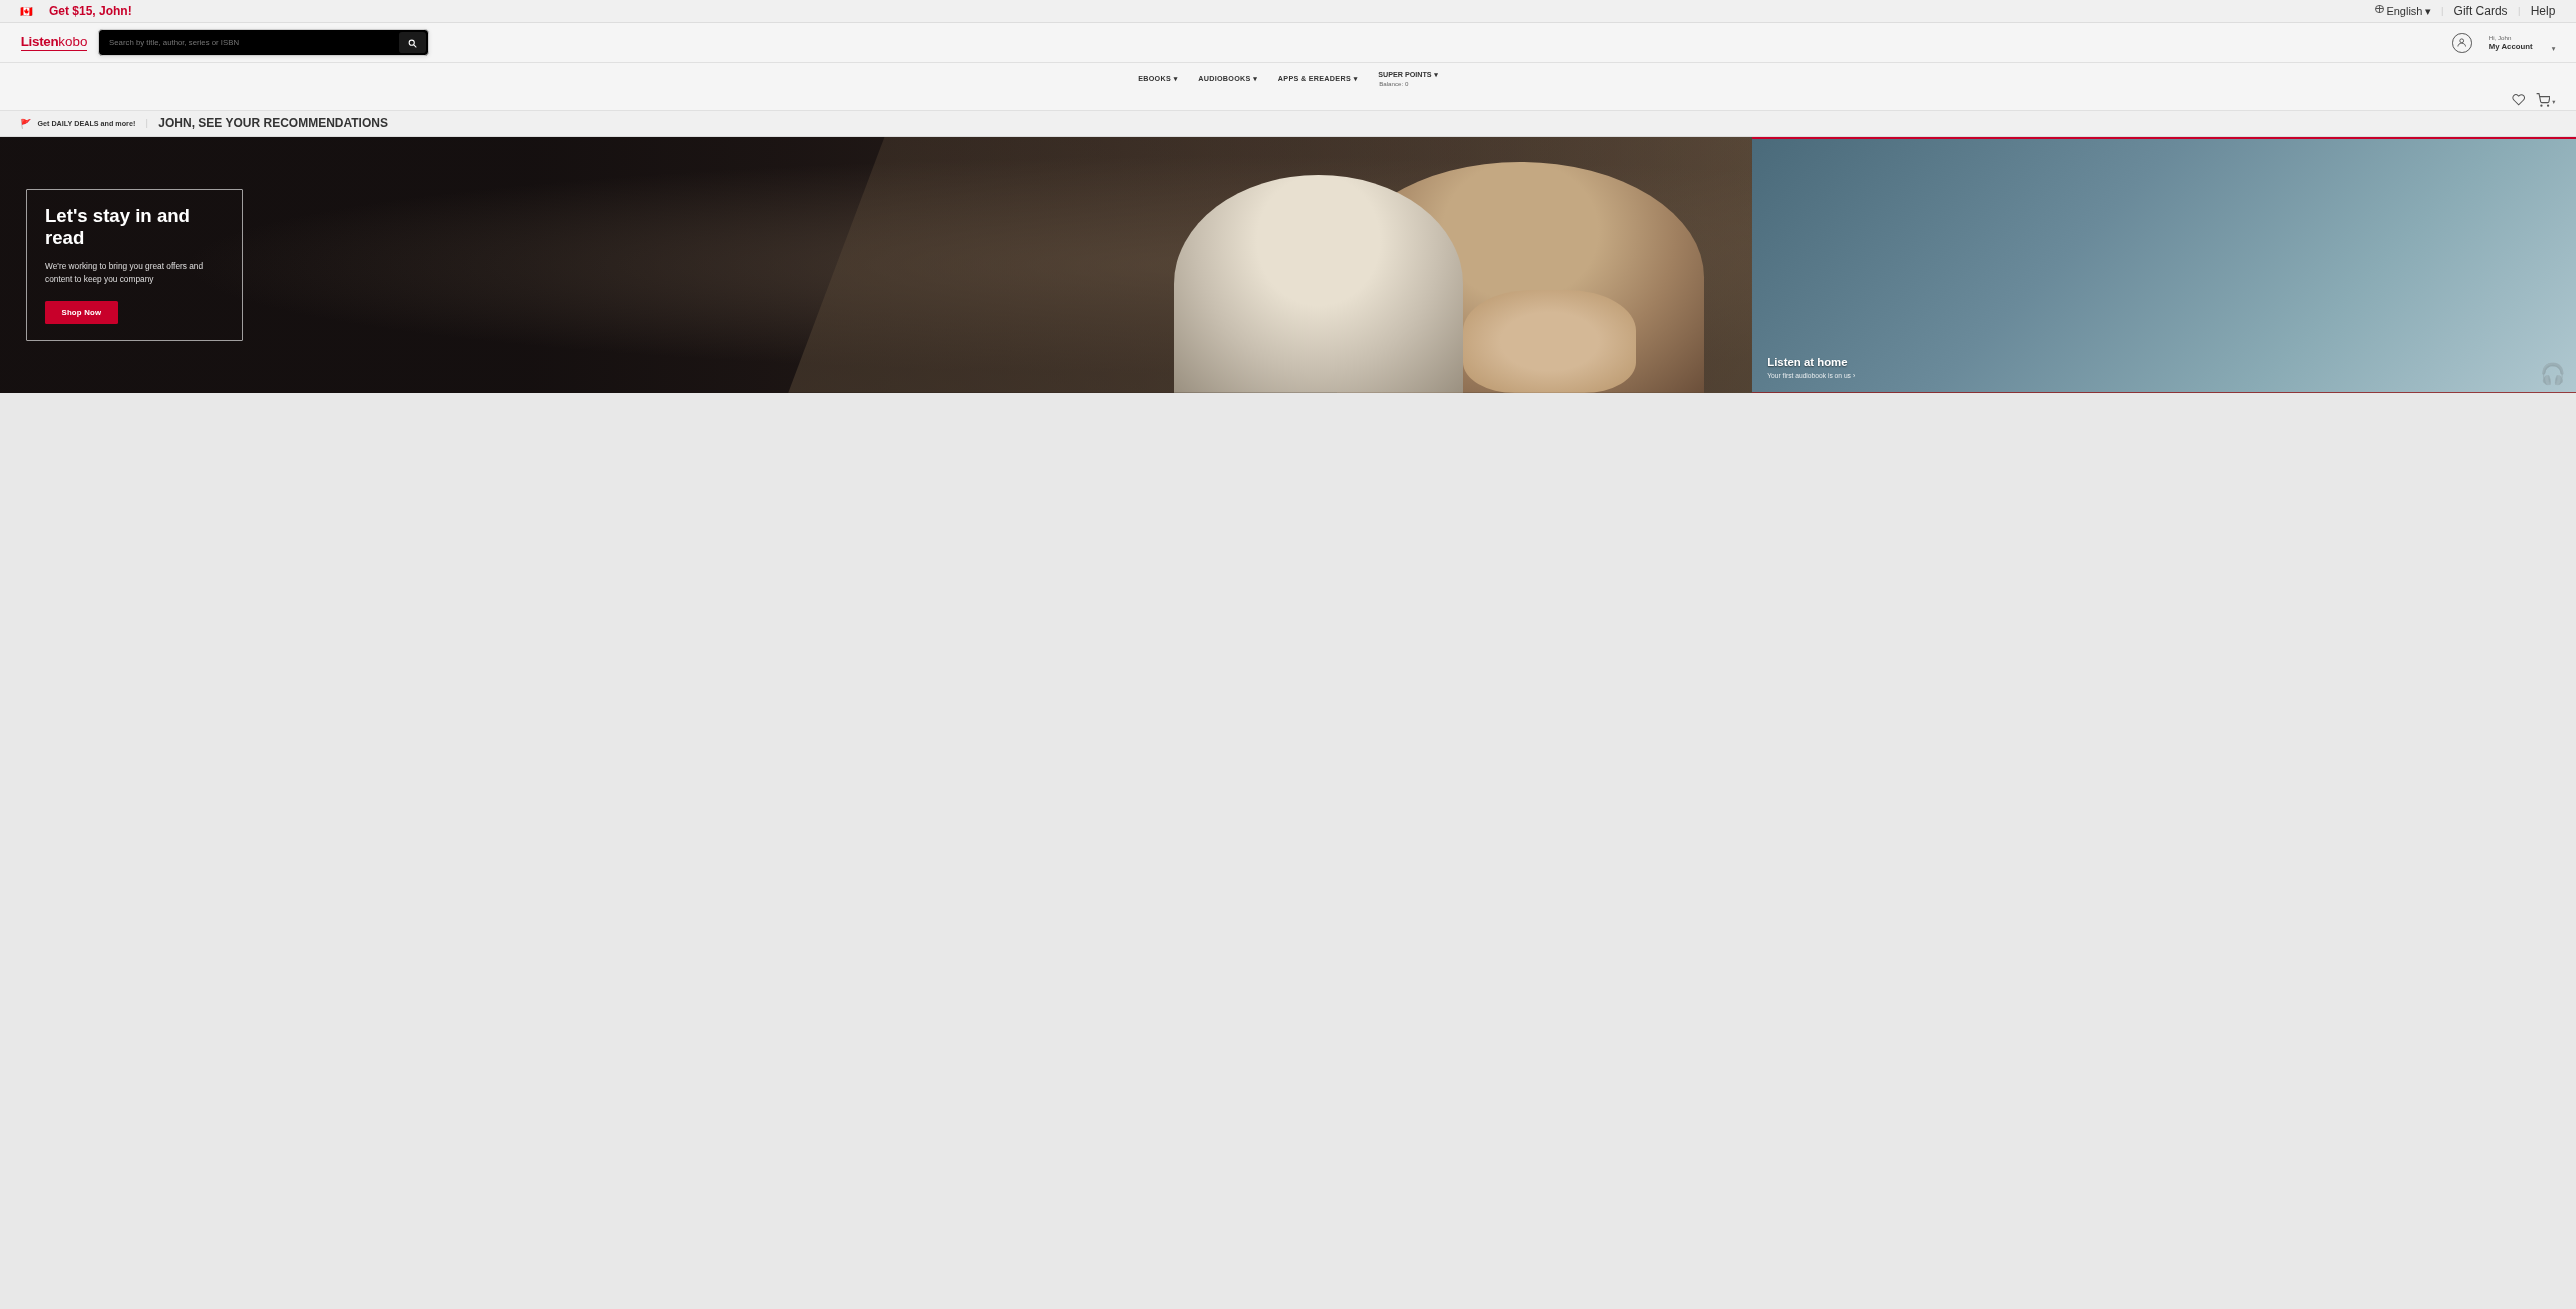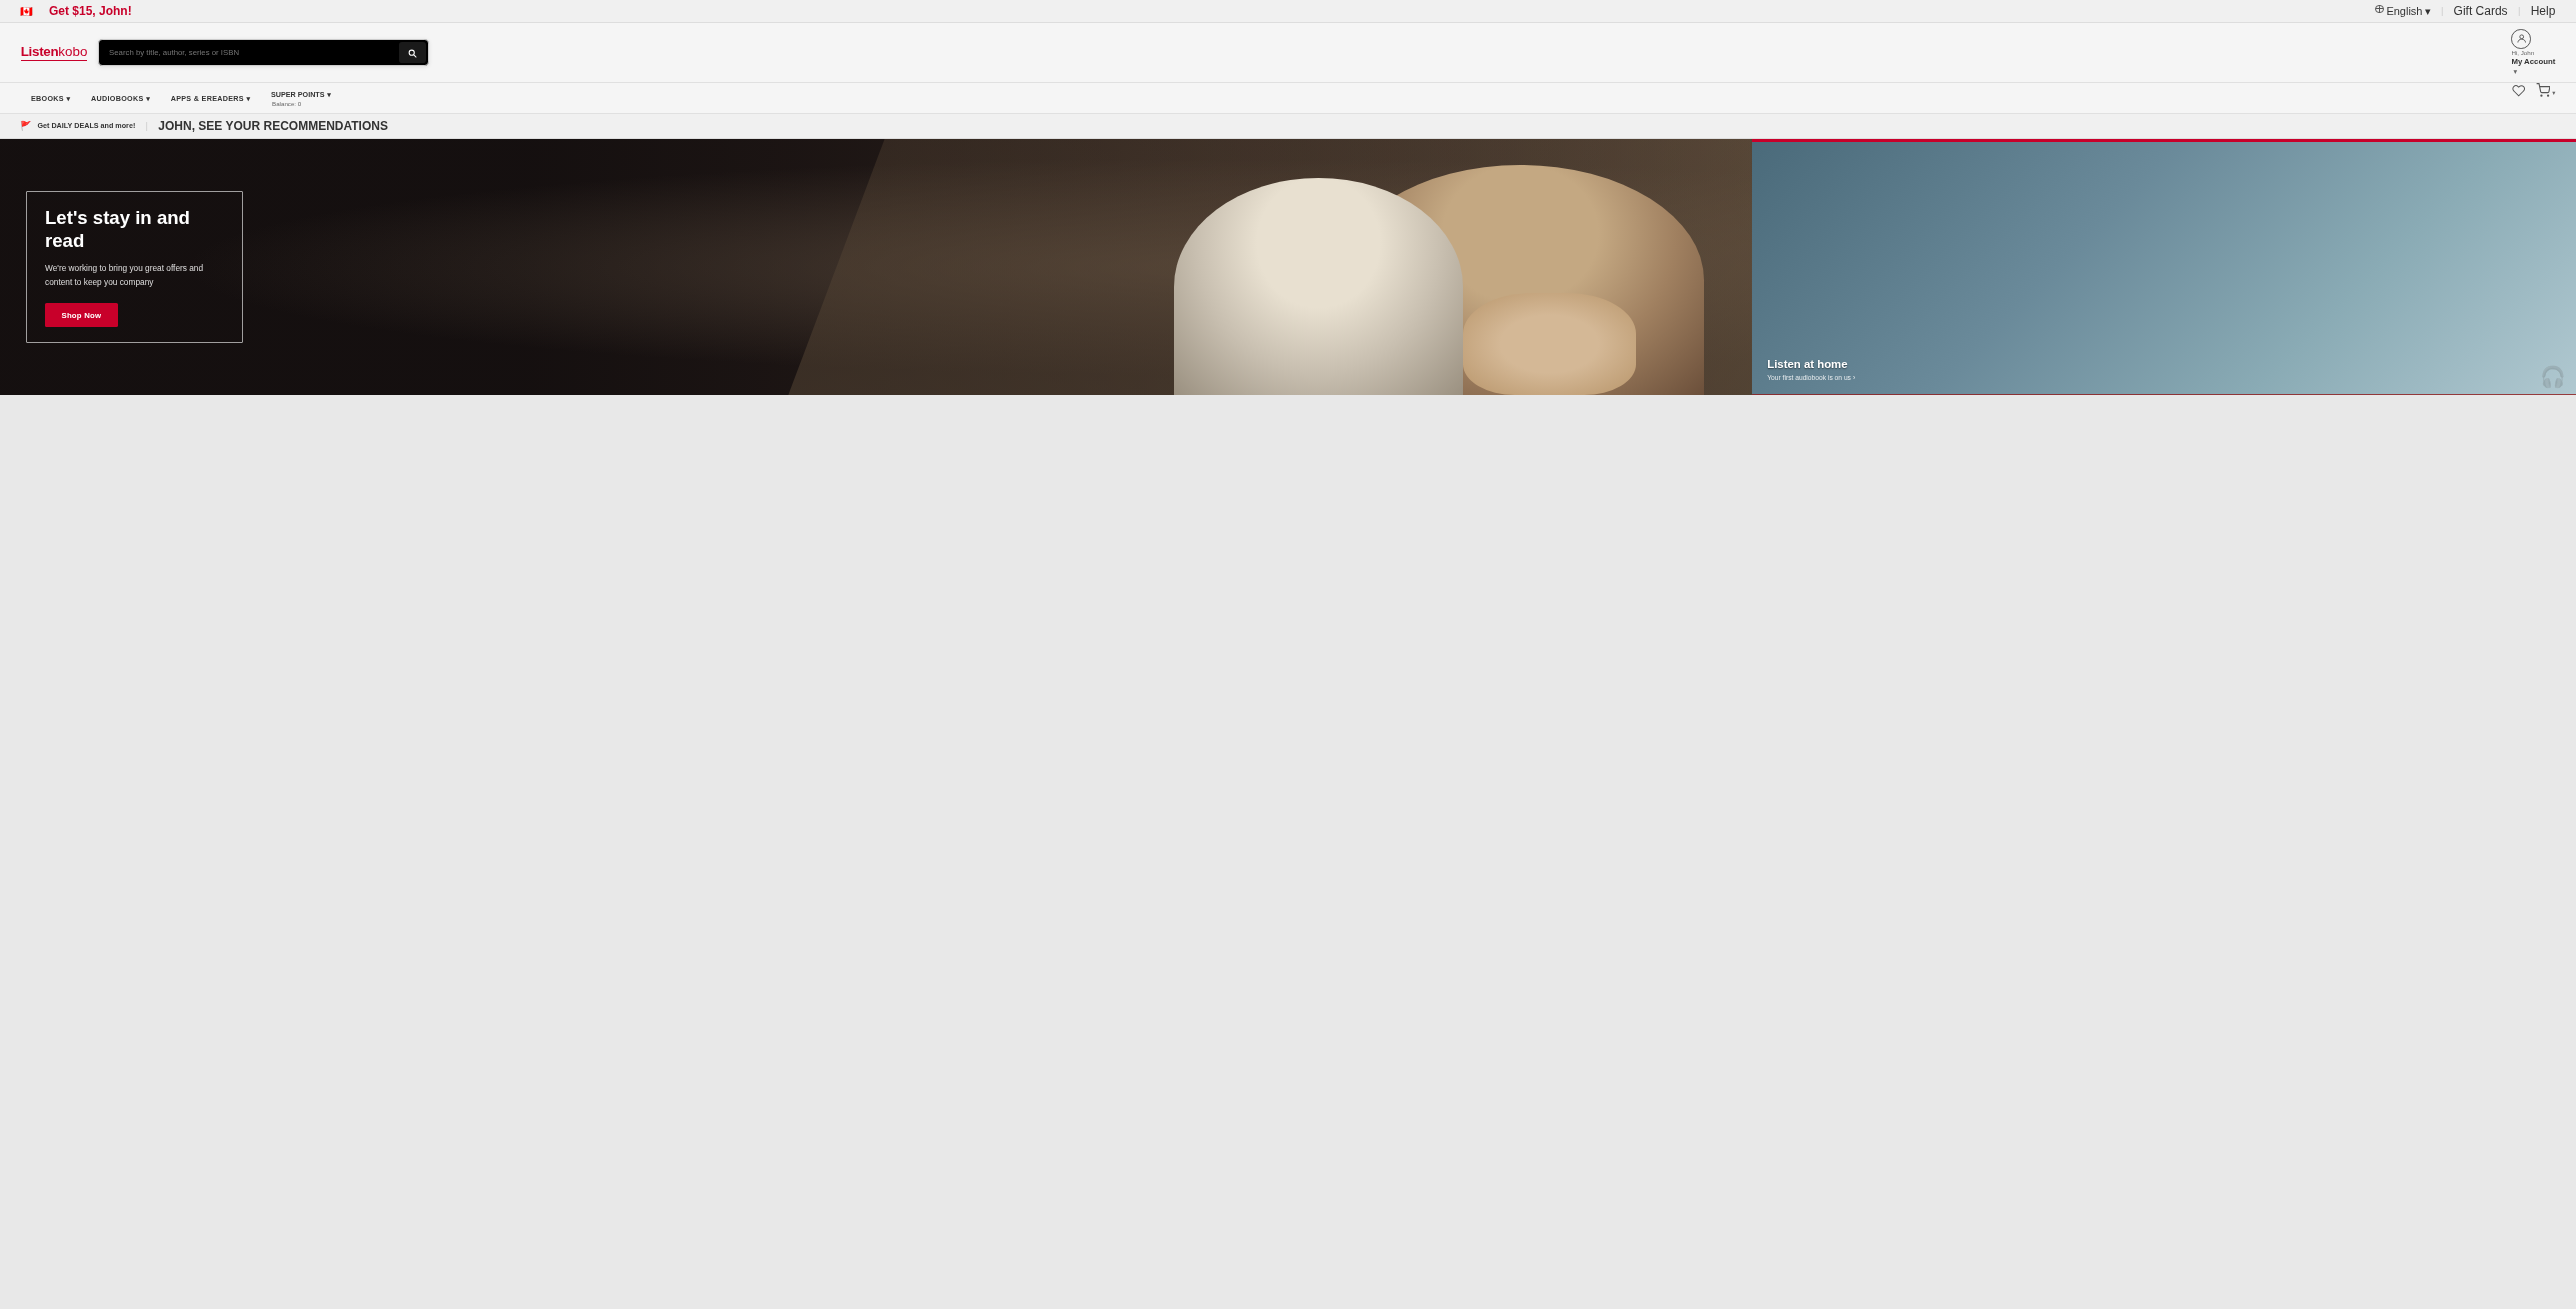--- a/index.html
+++ b/index.html
@@ -87,24 +87,23 @@
       display: flex;
       align-items: center;
       justify-content: center;
     }
     .search-btn svg { fill: white; }
 
     .header-spacer { flex: 1; }
 
     .account-area {
       display: flex;
-      align-items: flex-start;
-      gap: 0;
-      cursor: pointer;
-      flex-direction: column;
+      align-items: flex-end;
+      gap: 17px;
+      cursor: pointer;
     }
     .account-icon {
       width: 19.6px;
       height: 19.6px;
       border: 1px solid #555;
       border-radius: 50%;
       display: flex;
       align-items: center;
       justify-content: center;
       color: #555;
@@ -114,22 +113,23 @@
     .account-hi { font-size: 6.2px; color: #666; }
     .account-name { font-size: 7.8px; font-weight: 600; color: #333; }
     .chevron-down { color: #666; font-size: 7.2px; margin-left: 2.1px; }
 
     
     .nav-bar {
       background: #f5f5f5;
       border-top: 0.5px solid #e0e0e0;
       border-bottom: 0.5px solid #e0e0e0;
       display: flex;
-      align-items: flex-start;
+      align-items: center;
       padding: 0 20.7px;
+      flex-direction: column;
     }
     .nav-items { display: flex; align-items: center; flex: 1; }
     .nav-item {
       display: flex;
       align-items: center;
       gap: 2.6px;
       padding: 8.3px 10.3px;
       font-size: 7.2px;
       font-weight: 600;
       color: #333;

